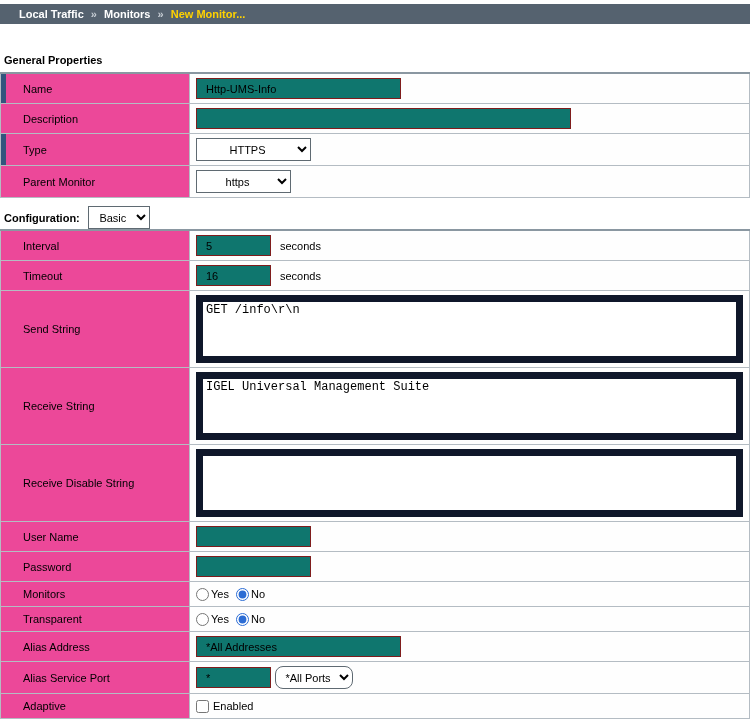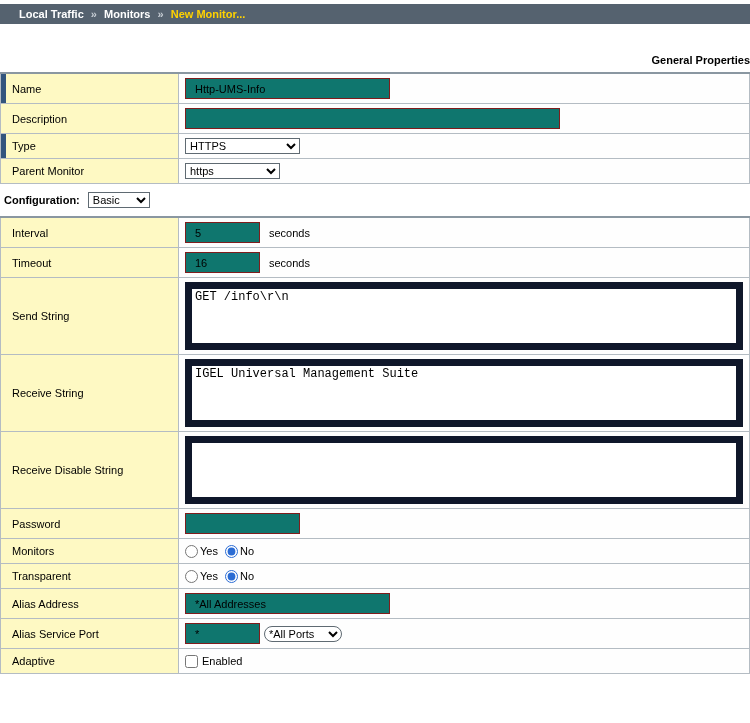--- a/index.html
+++ b/index.html
@@ -4,45 +4,45 @@
 <style>
   html,body{margin:0;padding:0;}
   body{width:750px;font-family:"Liberation Sans",sans-serif;font-size:11px;color:#000;background:#fff;}
 
   
   .breadcrumb{margin-top:4px;background:#55626f;padding:4px 19px;font-weight:bold;color:#fff;font-size:11px;}
   .breadcrumb .link{color:#fff;cursor:pointer;}
   .breadcrumb .sep{color:#c6cdd4;margin:0 4px;}
   .breadcrumb .current{color:#ffd200;}
 
-  .section-title{font-weight:bold;margin:30px 0 6px 4px;font-size:11px;text-align:right;}
+  .section-title{font-weight:bold;margin:30px 0 6px 4px;font-size:11px;}
 
   table.form-table{width:100%;border-collapse:collapse;border-top:2px solid #8a97a1;border-bottom:1px solid #8a97a1;table-layout:fixed;}
   table.form-table td{border:1px solid #b4bcc3;vertical-align:middle;}
-  td.label{width:160px;background:#fef9c3;padding:6px 6px 6px 11px;position:relative;}
+  td.label{width:160px;background:#ec4899;padding:6px 6px 6px 22px;position:relative;}
   td.label.required::before{content:"";position:absolute;left:0;top:0;bottom:0;width:5px;background:#33557d;}
   td.value{background:#fefefe;padding:4px 6px;}
   td.value.tall{vertical-align:top;padding:4px 0 4px 6px;}
 
   input.txt{height:17px;border:1px solid #7f1d1d;font-size:11px;font-family:"Liberation Sans",sans-serif;padding:1px 9px;background:#0f766e;box-sizing:content-box;vertical-align:middle;}
   .w55{width:55px;}
   .w95{width:95px;}
   .w185{width:185px;}
   .w355{width:355px;}
-  select.sel{font-size:11px;font-family:"Liberation Sans",sans-serif;border:1px solid #5f6a72;background:#fff;height:16px;vertical-align:middle;}
+  select.sel{font-size:11px;font-family:"Liberation Sans",sans-serif;border:1px solid #5f6a72;background:#fff;height:23px;vertical-align:middle;text-align:center;}
   .sel-type{width:115px;}
   .sel-parent{width:95px;}
   .sel-mode{width:62px;}
   .sel-ports{width:78px;margin-left:4px;border-radius:8px;}
 
   textarea.ta{width:99%;height:68px;border:7px solid #0f172a;font-family:"Liberation Mono","DejaVu Sans Mono",monospace;font-size:12px;line-height:14px;padding:1px 3px;resize:none;display:block;box-sizing:border-box;background:#fff;}
 
   .unit{margin-left:9px;vertical-align:middle;}
 
-  .config-bar{margin:8px 0 8px 4px;}
+  .config-bar{margin:8px 0 0 4px;}
   .config-label{font-weight:bold;margin-right:5px;vertical-align:middle;}
 
   .radio-group input[type=radio]{accent-color:#2b6cd4;vertical-align:middle;margin:0 2px 0 0;}
   .radio-group .radio-text{margin-right:7px;vertical-align:middle;}
   .chk{vertical-align:middle;margin:0 4px 0 0;}
   .chk-text{vertical-align:middle;}
 </style>
 </head>
 <body>
 
@@ -112,20 +112,24 @@
       <textarea class="ta" style="">IGEL Universal Management Suite</textarea>
     </td>
   </tr>
   <tr>
     <td class="label"><span>Receive Disable String</span></td>
     <td class="value tall">
       <textarea class="ta" style=""></textarea>
     </td>
   </tr>
   <tr>
+    <td class="label"><span>User Name</span></td>
+    <td class="value"><input type="text" class="txt w95" value="" style=""></td>
+  </tr>
+  <tr>
     <td class="label"><span>Password</span></td>
     <td class="value"><input type="password" class="txt w95" value="" style=""></td>
   </tr>
   <tr>
     <td class="label"><span>Monitors</span></td>
     <td class="value radio-group">
       <input type="radio" name="reverse" style=""><span class="radio-text">Yes</span><input type="radio" name="reverse" checked="" style=""><span class="radio-text">No</span>
     </td>
   </tr>
   <tr>

